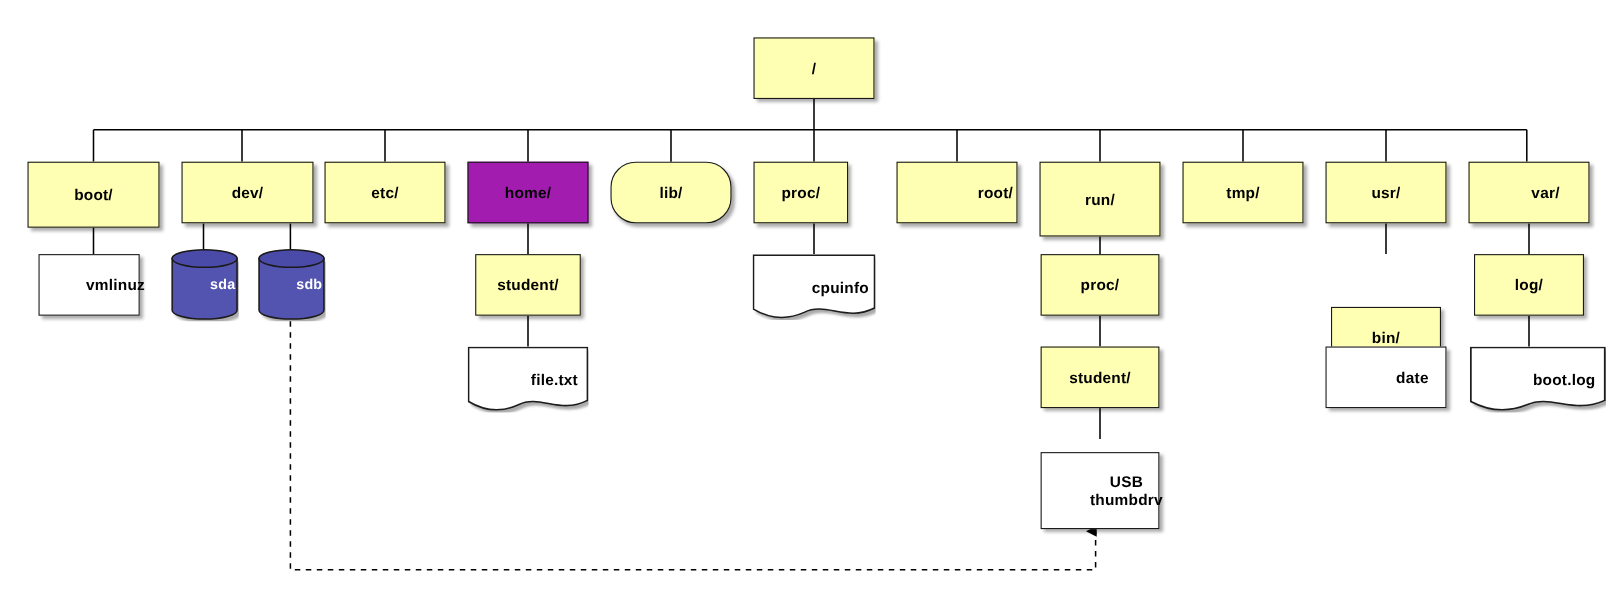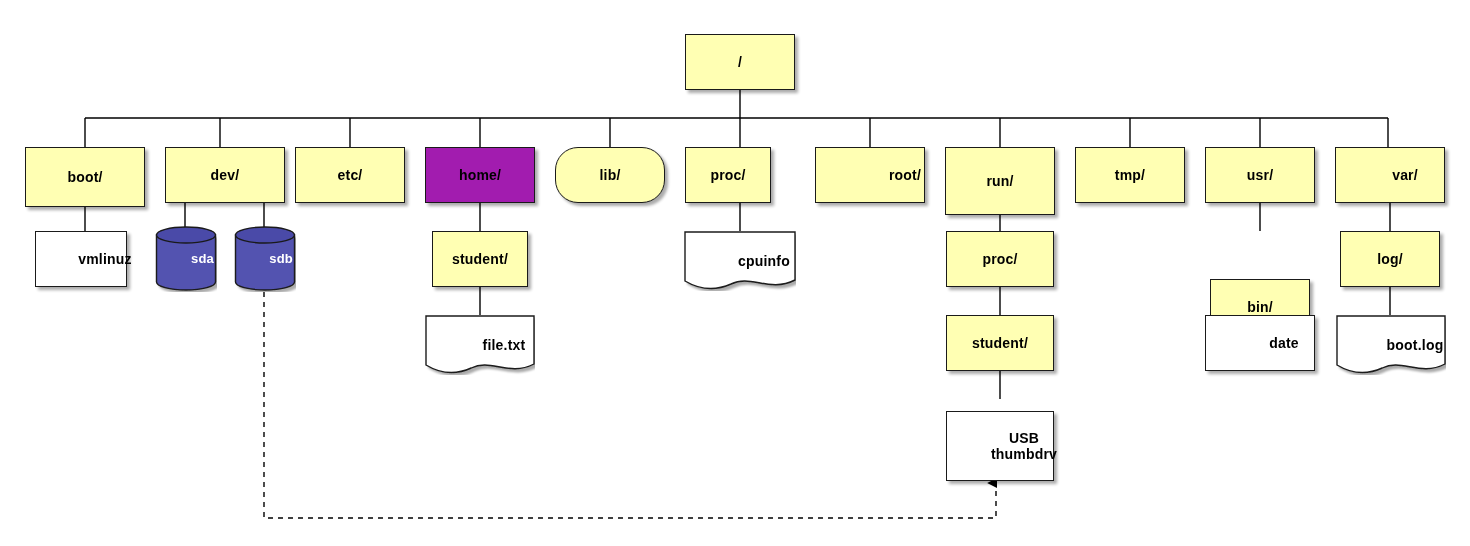--- a/index.html
+++ b/index.html
@@ -215,21 +215,21 @@
           <path d="M 1 1 L 109 1 L 109 49 C 83.6 62, 66 43, 46.199999999999996 53 C 28.6 61, 14.3 58, 1 50 Z" fill="#ffffff" stroke="#1a1a1a" stroke-width="1.4" filter="url(#node-shadow)"></path>
         </svg>
         <span class="node-label">file.txt</span>
       </div>
       <div class="node rect fill-yellow" style="left: 946px; top: 315px; width: 108px; height: 56px;">
         <span class="node-label">student/</span>
       </div>
       <div class="node rect fill-white" style="left: 1205px; top: 315px; width: 110px; height: 56px; text-align: center;">
         <span class="node-label">date</span>
       </div>
-      <div class="node doc fill-white" style="left: 1336px; top: 315px; width: 110px; height: 60px;">
+      <div class="node doc fill-white" style="left: 1336px; top: 315px; width: 124px; height: 60px;">
         <svg class="doc-shape" viewBox="0 0 110 60" preserveAspectRatio="none">
           <path d="M 1 1 L 109 1 L 109 49 C 83.6 62, 66 43, 46.199999999999996 53 C 28.6 61, 14.3 58, 1 50 Z" fill="#ffffff" stroke="#1a1a1a" stroke-width="1.4" filter="url(#node-shadow)"></path>
         </svg>
         <span class="node-label">boot.log</span>
       </div>
       <div class="node rect fill-white" style="left: 946px; top: 411px; width: 108px; height: 70px;">
         <span class="node-label">USB
 thumbdrv</span>
       </div>
     </div>

